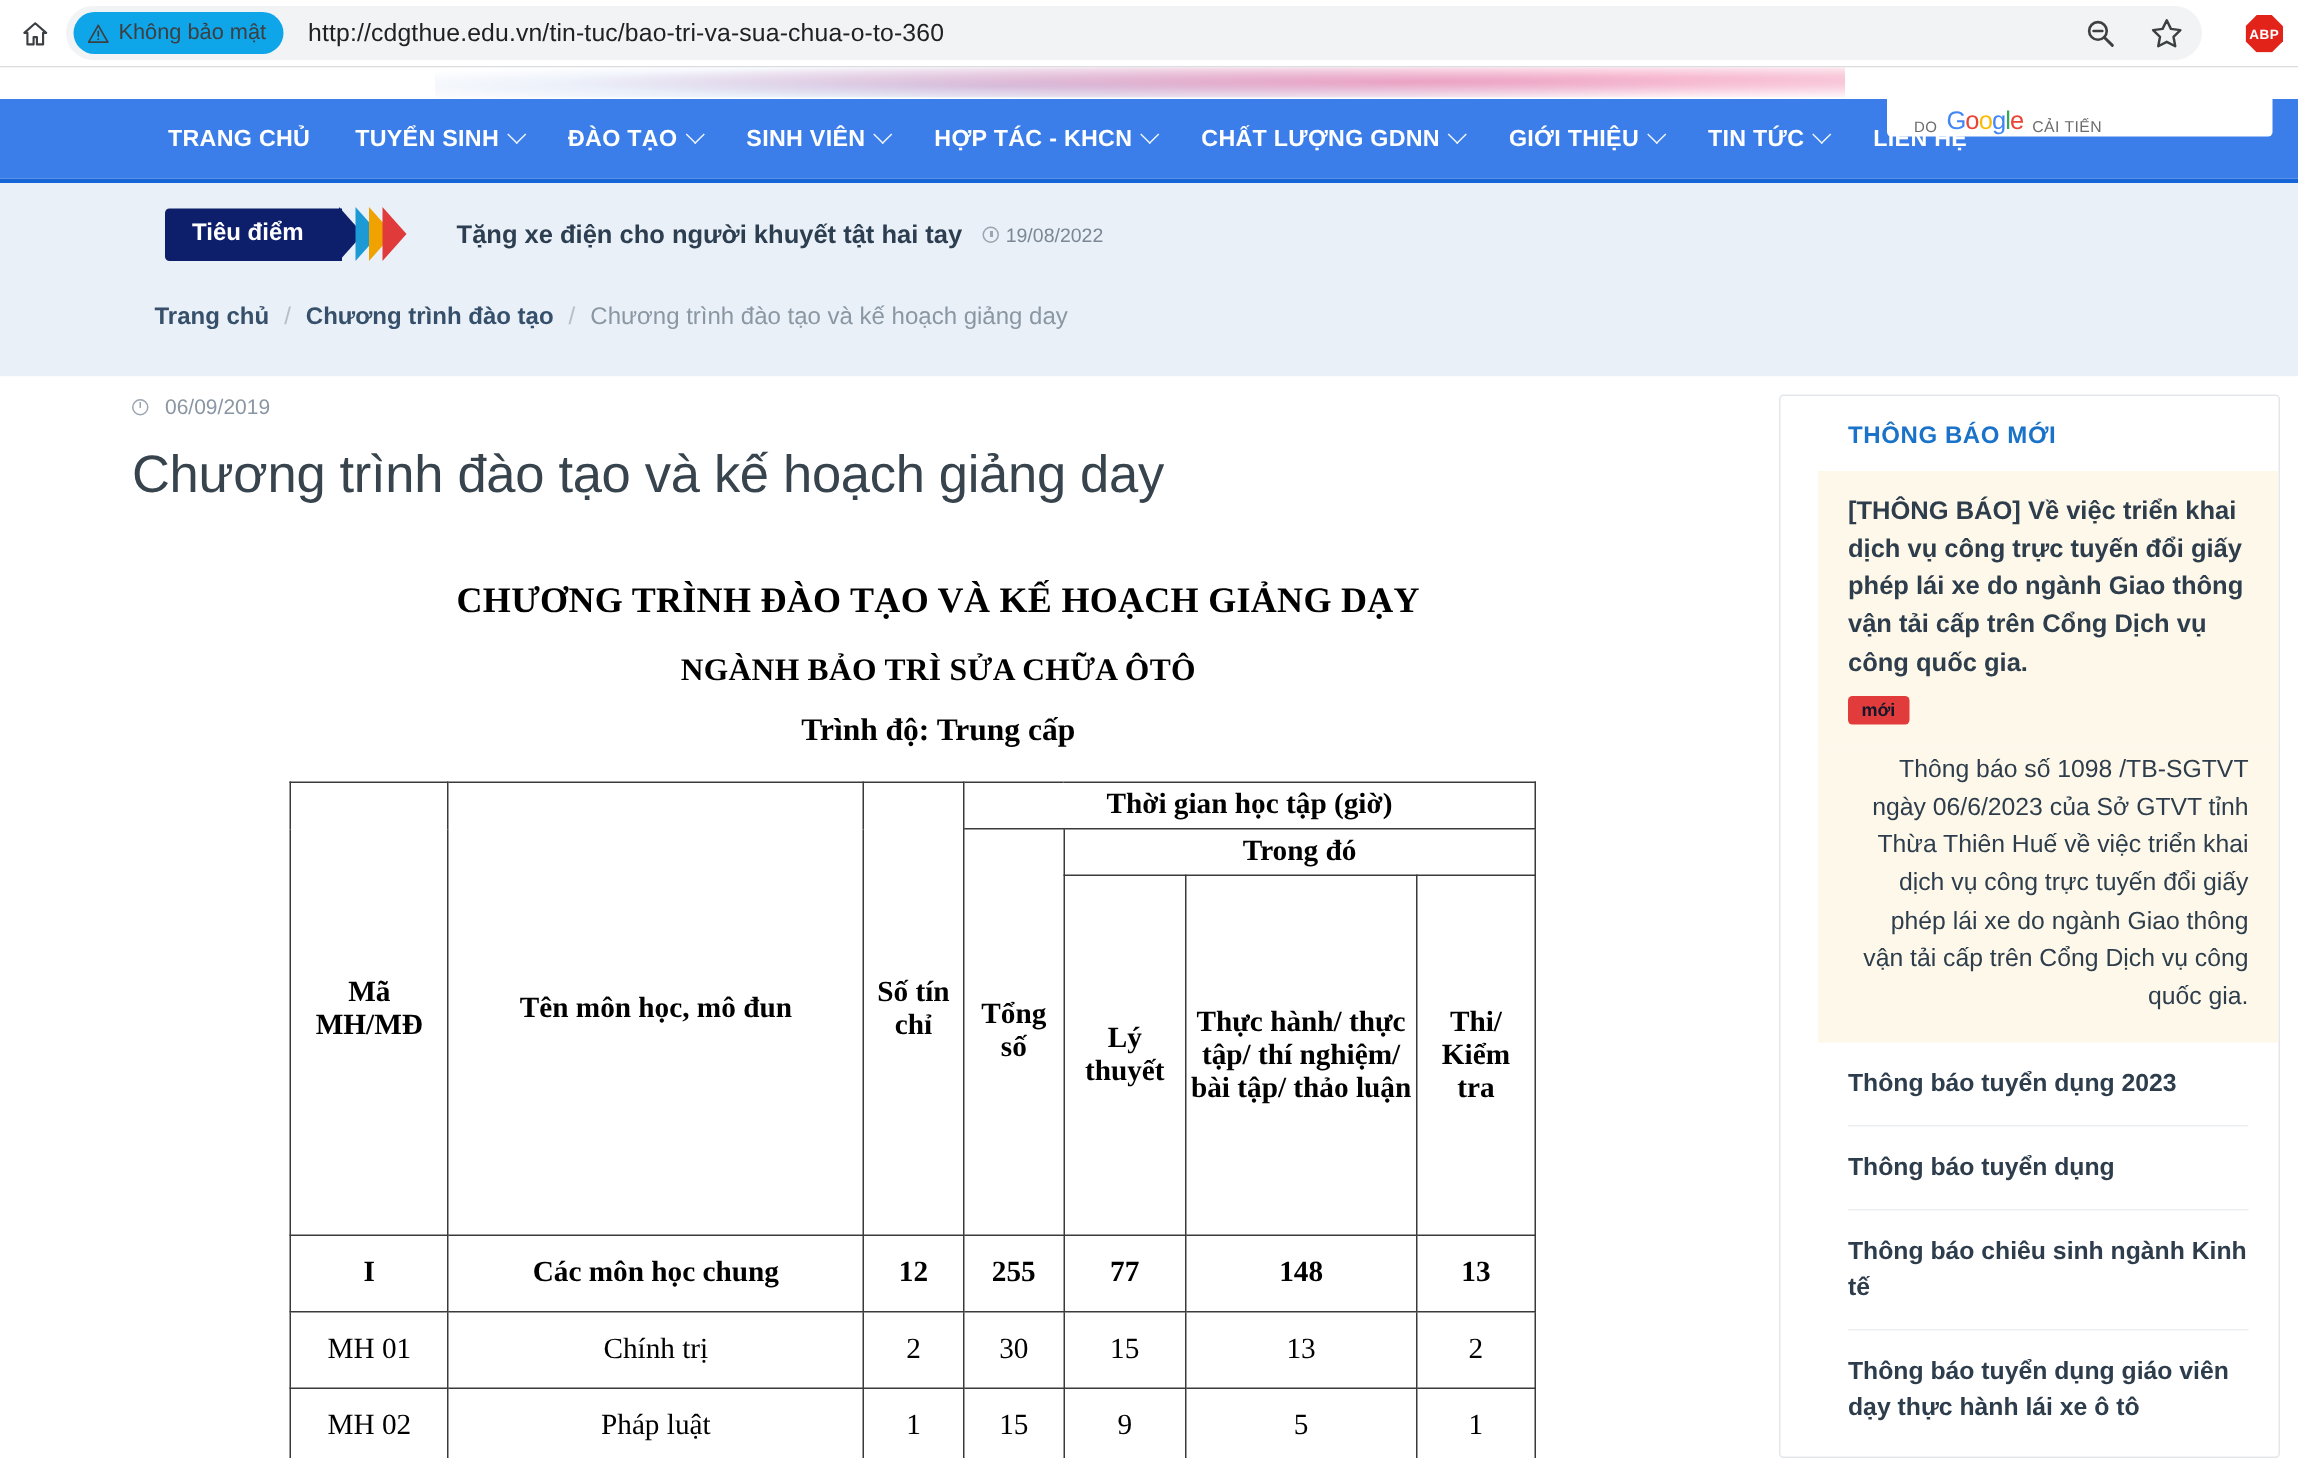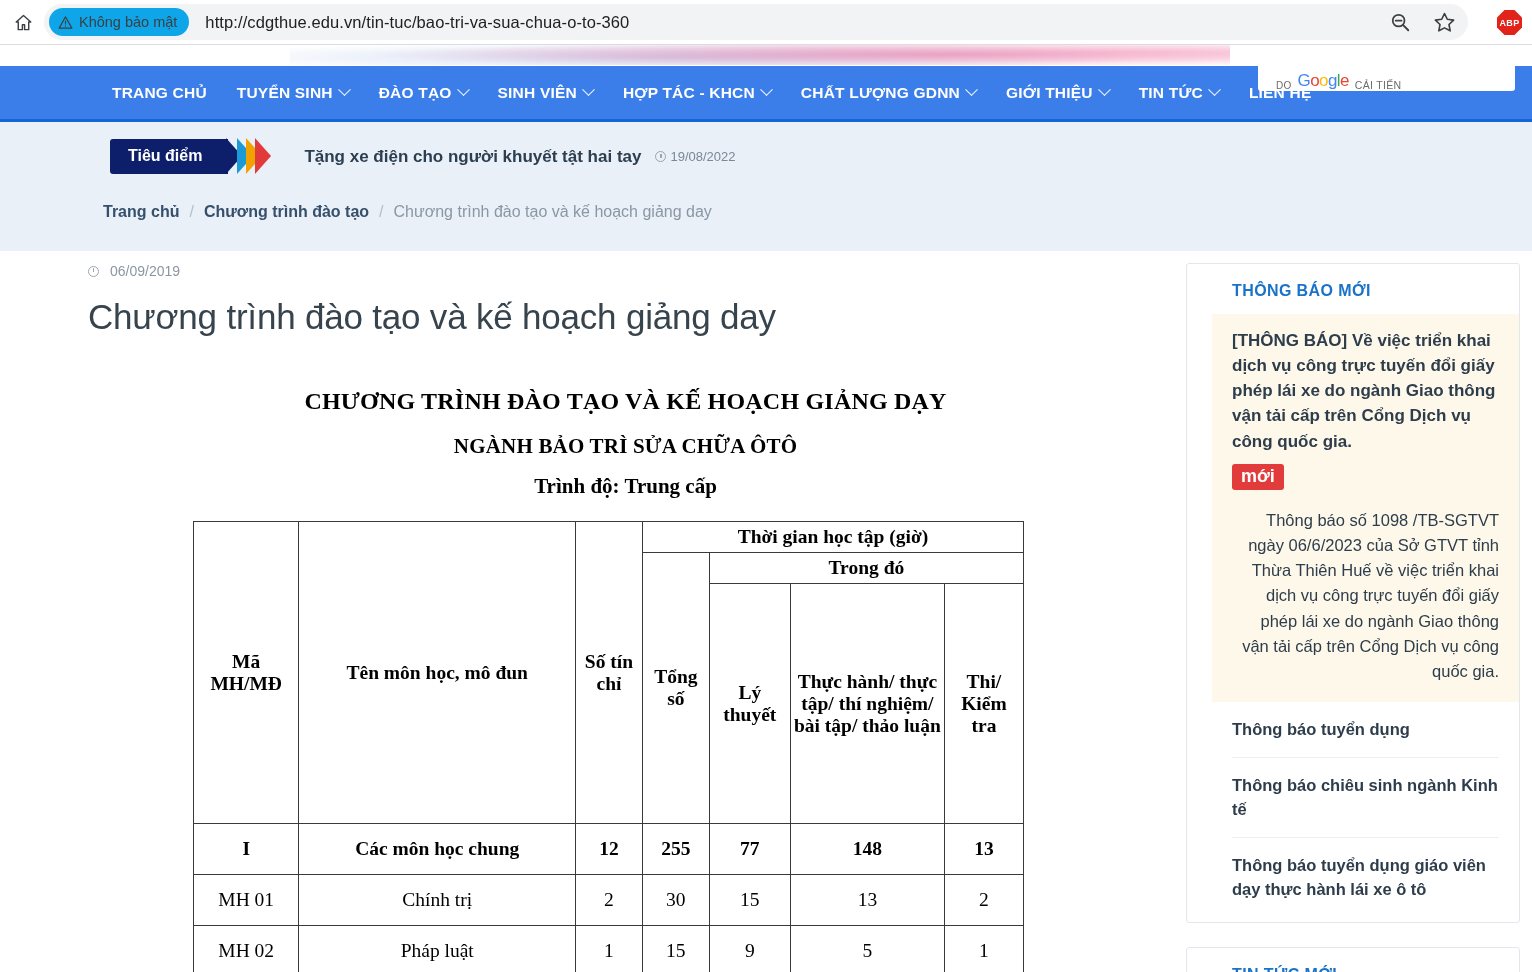--- a/index.html
+++ b/index.html
@@ -278,22 +278,22 @@
     background: #fdf8e9;
     padding: 14px 20px 16px 20px;
   }
   .notice-feature .nf-text {
     font-size: 17px; font-weight: bold; color: #2e3d4c;
     line-height: 1.48;
   }
   .badge-moi {
     display: inline-block;
     margin-top: 10px;
-    background: #e23b3b; color: #ffffff;
-    font-size: 18px; font-weight: bold;
+    background: #e23b3b; color: #0f172a;
+    font-size: 12px; font-weight: bold;
     padding: 2px 9px 3px 9px;
     border-radius: 3px;
   }
   .notice-body {
     background: #fdf8e9;
     padding: 2px 20px 18px 20px;
     font-size: 16.5px; color: #2e3d4c;
     line-height: 1.53;
     text-align: right;
   }
@@ -490,20 +490,21 @@
       <div class="card-title">THÔNG BÁO MỚI</div>
 
       <div class="notice-feature">
         <div class="nf-text">[THÔNG BÁO] Về việc triển khai dịch vụ công trực tuyến đổi giấy phép lái xe do ngành Giao thông vận tải cấp trên Cổng Dịch vụ công quốc gia.</div>
         <span class="badge-moi">mới</span>
       </div>
 
       <div class="notice-body">Thông báo số 1098 /TB-SGTVT ngày 06/6/2023 của Sở GTVT tỉnh Thừa Thiên Huế về việc triển khai dịch vụ công trực tuyến đổi giấy phép lái xe do ngành Giao thông vận tải cấp trên Cổng Dịch vụ công quốc gia.</div>
 
       <div class="notice-list">
+        <div class="notice-item">Thông báo tuyển dụng 2023</div>
         <div class="notice-item">Thông báo tuyển dụng</div>
         <div class="notice-item">Thông báo chiêu sinh ngành Kinh tế</div>
         <div class="notice-item">Thông báo tuyển dụng giáo viên dạy thực hành lái xe ô tô</div>
       </div>
     </div>
 
     <div class="card card2">
       <div class="card-title">TIN TỨC MỚI</div>
 
     </div>

